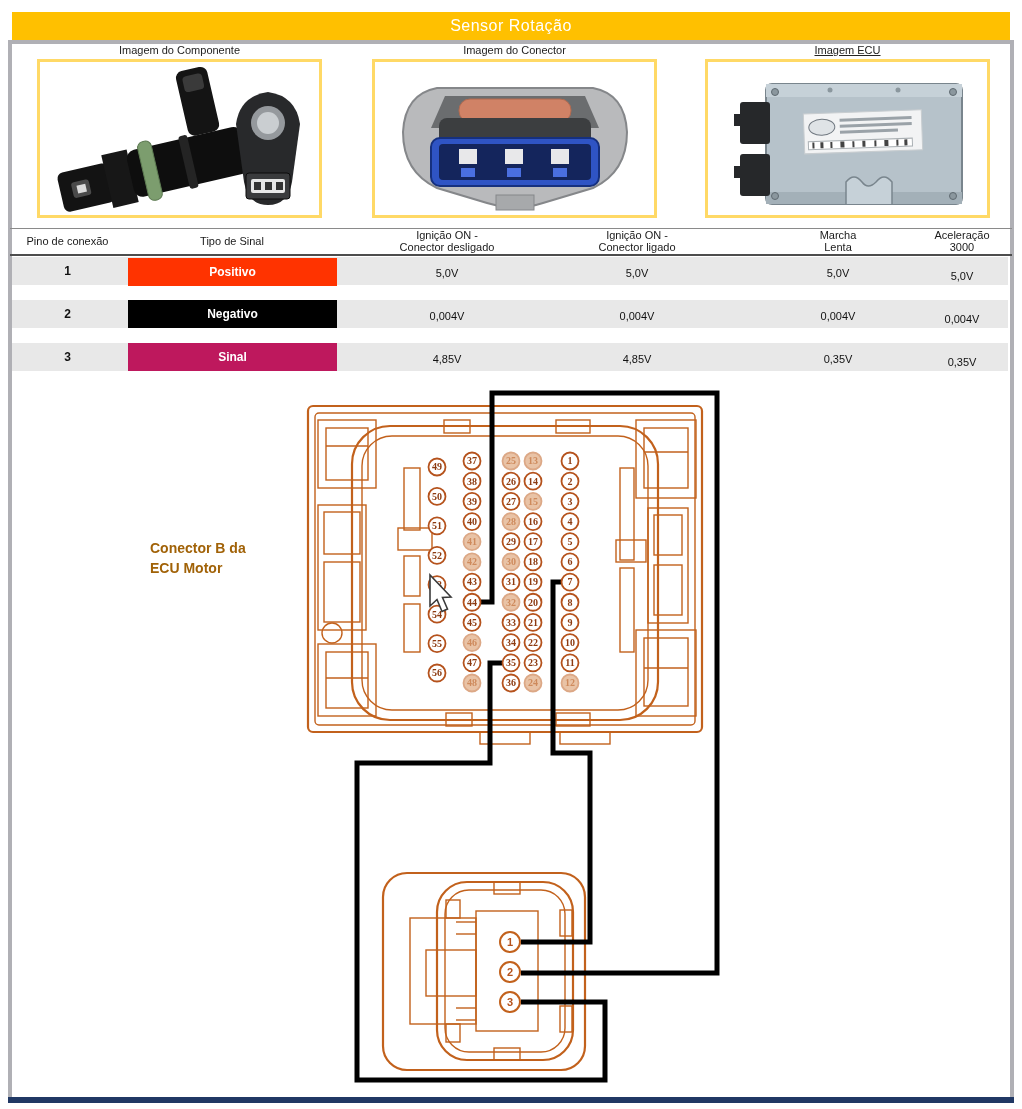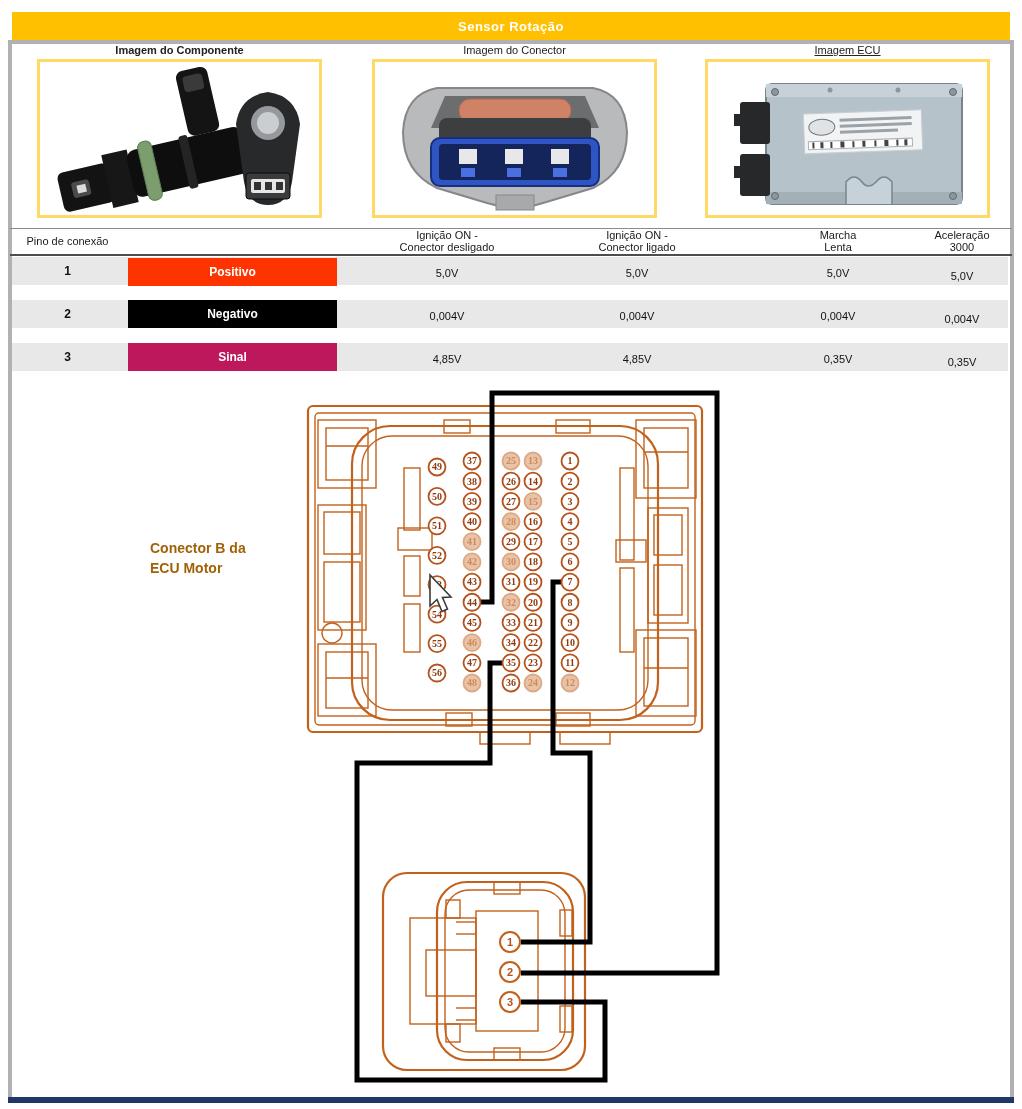--- a/index.html
+++ b/index.html
@@ -1,21 +1,21 @@
 <!DOCTYPE html>
 <html><head>
 <meta charset="utf-8">
 <style>
   html,body{margin:0;padding:0;background:#fff;font-family:"Liberation Sans",sans-serif;}
   #page{position:relative;width:1022px;height:1109px;background:#fff;overflow:hidden;}
   .abs{position:absolute;}
 
   
   #title-bar{left:12px;top:12px;width:998px;height:28px;background:#FFC000;display:flex;align-items:center;justify-content:center;}
-  #title-bar span{color:#fff;font-weight:bold;font-size:13px;letter-spacing:.5px;}
+  #title-bar span{color:#fff;font-weight:normal;font-size:16px;letter-spacing:.5px;}
   #frame-top{left:8px;top:40px;width:1006px;height:4px;background:#B0B0B5;}
   #frame-left{left:8px;top:40px;width:4px;height:1058px;background:#B0B0B5;}
   #frame-right{left:1010px;top:40px;width:4px;height:1058px;background:#B0B0B5;}
   #footer-bar{left:8px;top:1097px;width:1006px;height:6px;background:#203864;}
 
   
   .caption{top:44px;height:14px;font-size:11px;color:#222;text-align:center;}
   .imgbox{top:59px;height:159px;border:3px solid #FFD966;background:#fff;box-sizing:border-box;}
   .imgbox svg{display:block;width:100%;height:100%;}
 
@@ -51,21 +51,21 @@
 <div id="page">
 
   <div class="abs" id="title-bar">
     <span>Sensor Rotação</span>
   </div>
   <div class="abs" id="frame-top"></div>
   <div class="abs" id="frame-left"></div>
   <div class="abs" id="frame-right"></div>
   <div class="abs" id="footer-bar"></div>
 
-  <div class="abs caption" style="left:37px;width:285px;font-weight:bold;">Imagem do Componente</div>
+  <div class="abs caption" style="left:37px;width:285px;">Imagem do Componente</div>
   <div class="abs caption" style="left:372px;width:285px;">Imagem do Conector</div>
   <div class="abs caption" style="left:705px;width:285px;text-decoration:underline;">Imagem ECU</div>
 
   <div class="abs imgbox" style="left:37px;width:285px;">
     <svg viewBox="0 0 279 153">
       <g transform="rotate(-13 120 90)">
         <rect x="14" y="88" width="52" height="40" rx="6" fill="#131313"></rect>
         <rect x="26" y="100" width="18" height="16" rx="3" fill="#4a4a4a"></rect>
         <rect x="31" y="104" width="9" height="8" fill="#dcdcdc"></rect>
         <rect x="62" y="80" width="26" height="54" fill="#171717"></rect>
@@ -140,20 +140,24 @@
       </g>
       <path d="M138 142 L138 120 Q146 110 154 120 Q160 128 168 120 Q176 110 184 120 L184 142" fill="#c6d1d8" stroke="#79858d" stroke-width="1.5"></path>
     </svg>
   </div>
 
   <div class="abs" id="tbl-top-border"></div>
   <div class="abs" id="tbl-head-border"></div>
 
   <div class="abs hcell" style="left:10px;width:115px;">
     <span>Pino de conexão</span>
+      <span></span>
+  </div>
+  <div class="abs hcell" style="left:127px;width:210px;">
+    <span>Tipo de Sinal</span>
       <span></span>
   </div>
   <div class="abs hcell c3">
     <span>Ignição ON -</span>
       <span>Conector desligado</span>
   </div>
   <div class="abs hcell c4">
     <span>Ignição ON -</span>
       <span>Conector ligado</span>
   </div>

